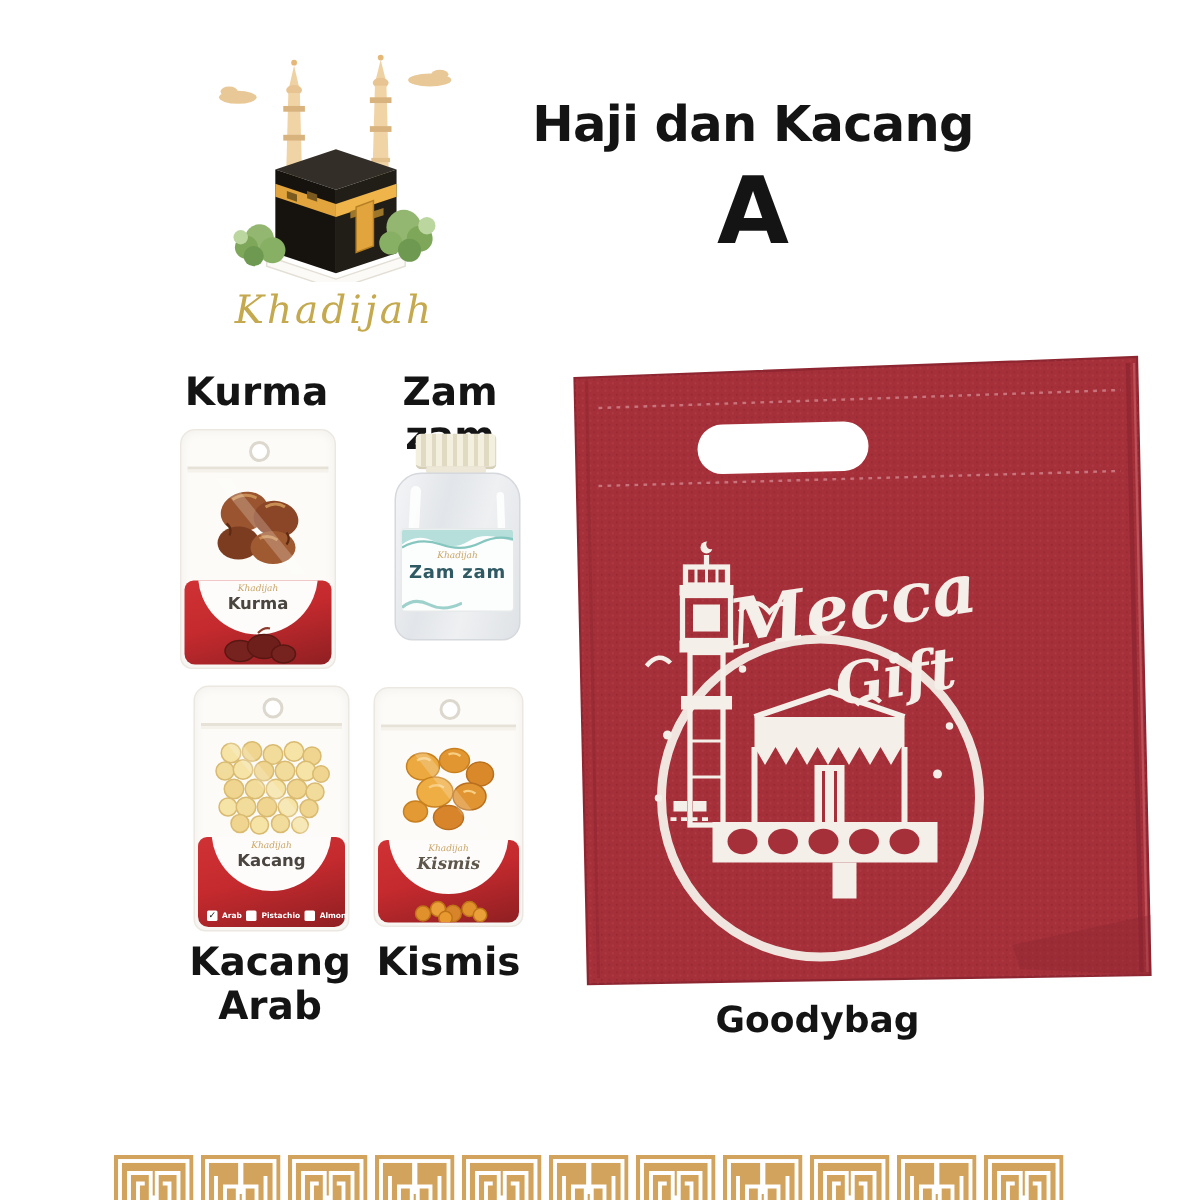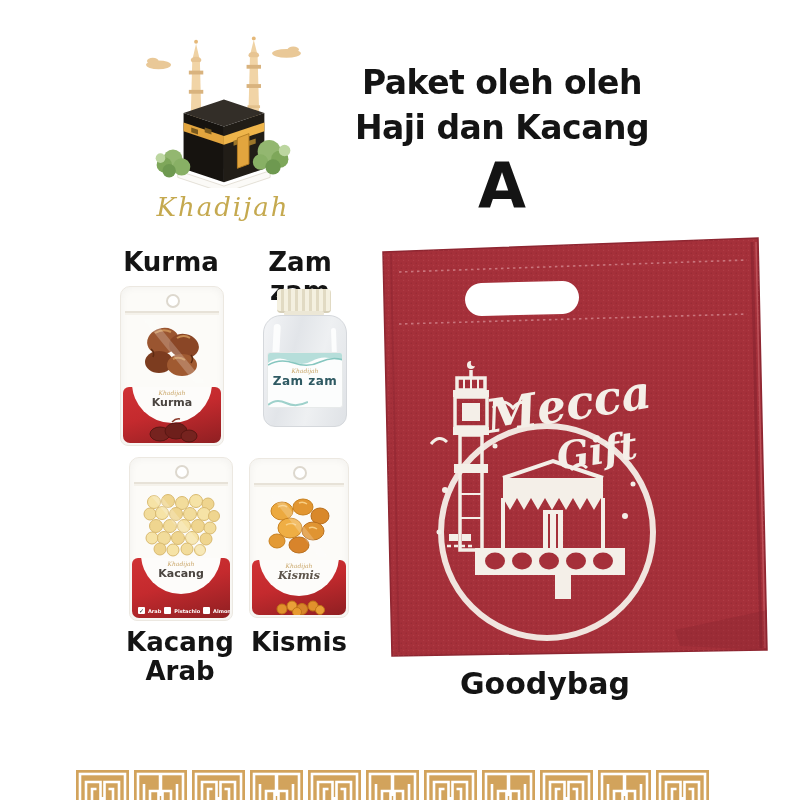--- a/index.html
+++ b/index.html
@@ -47,21 +47,21 @@
   .bottle-body{position:absolute;top:26px;left:0;width:82px;height:110px;
        border:1.5px solid #D5D8DC;border-radius:18px 18px 12px 12px;
        background:linear-gradient(105deg,#F4F5F7 0%,#E2E5E9 35%,#EEF0F2 62%,#DFE2E6 100%);}
   .streak{position:absolute;background:rgba(255,255,255,.85);border-radius:4px;}
   .blabel{position:absolute;left:3px;right:3px;top:36px;height:54px;background:#FCFDFD;
           border:1px solid #E7EAEA;border-radius:3px;overflow:hidden;text-align:center;}
   .blabel .pkg-brand{margin-top:14px;}
   .zamtext{font-size:12px;font-weight:bold;color:#2F5A63;letter-spacing:.5px;line-height:14px;}
   
   .goodybag-label{left:420px;top:666px;width:250px;text-align:center;
-                  font-size:30px;font-weight:bold;color:#141414;}
+                  font-size:24px;font-weight:bold;color:#141414;}
   
   .meander{left:76px;top:770px;display:flex;gap:5px;}
   .meander svg{display:block;}
   .flip{transform:rotate(180deg);}
   svg text{font-family:"DejaVu Serif","Liberation Serif",serif;}
 </style>
 </head>
 <body>
 
 <div class="abs logo-block">
@@ -119,21 +119,20 @@
         <circle cx="144" cy="128" r="9" fill="#7EA75A"></circle>
       <circle cx="124" cy="131" r="8" fill="#88B065"></circle>
         <circle cx="149" cy="119" r="6" fill="#BCD6A0"></circle>
       <circle cx="137" cy="136" r="8" fill="#6E9950"></circle>
     </g>
   </svg>
   <div class="logo-text">Khadijah</div>
 </div>
 
 <div class="abs title-block">
-  <div class="title-line">Paket oleh oleh</div>
   <div class="title-line">Haji dan Kacang</div>
   <div class="variant">A</div>
 </div>
 
 <div class="abs plabel" style="left:120px;top:248px;width:102px;">Kurma</div>
 <div class="abs plabel" style="left:245px;top:248px;width:110px;">Zam zam</div>
 <div class="abs plabel" style="left:126px;top:628px;width:108px;">
   <div>Kacang</div>
   <div>Arab</div>
 </div>

